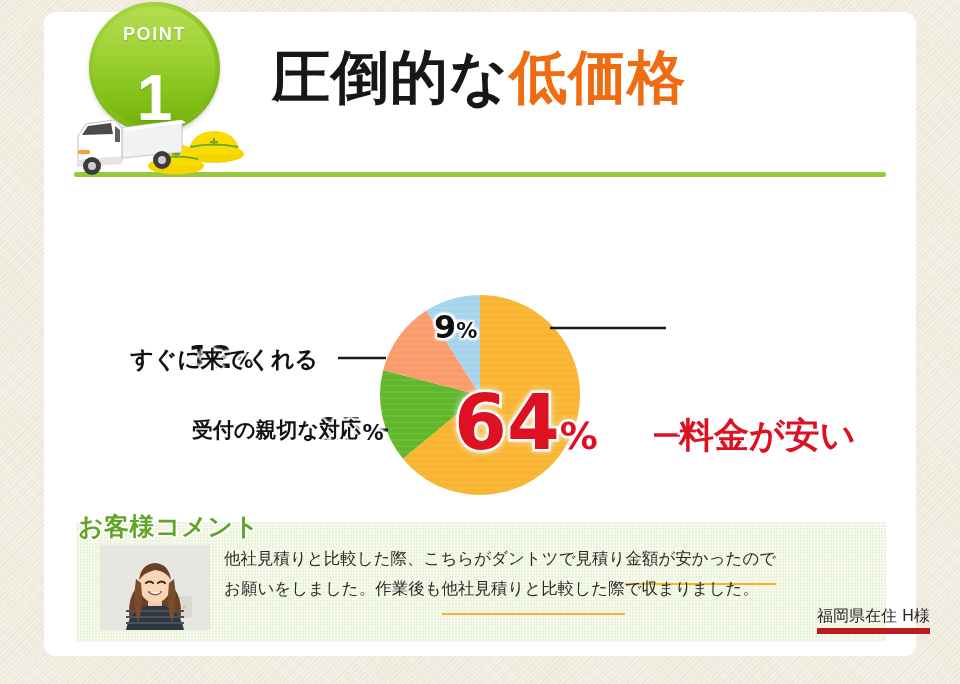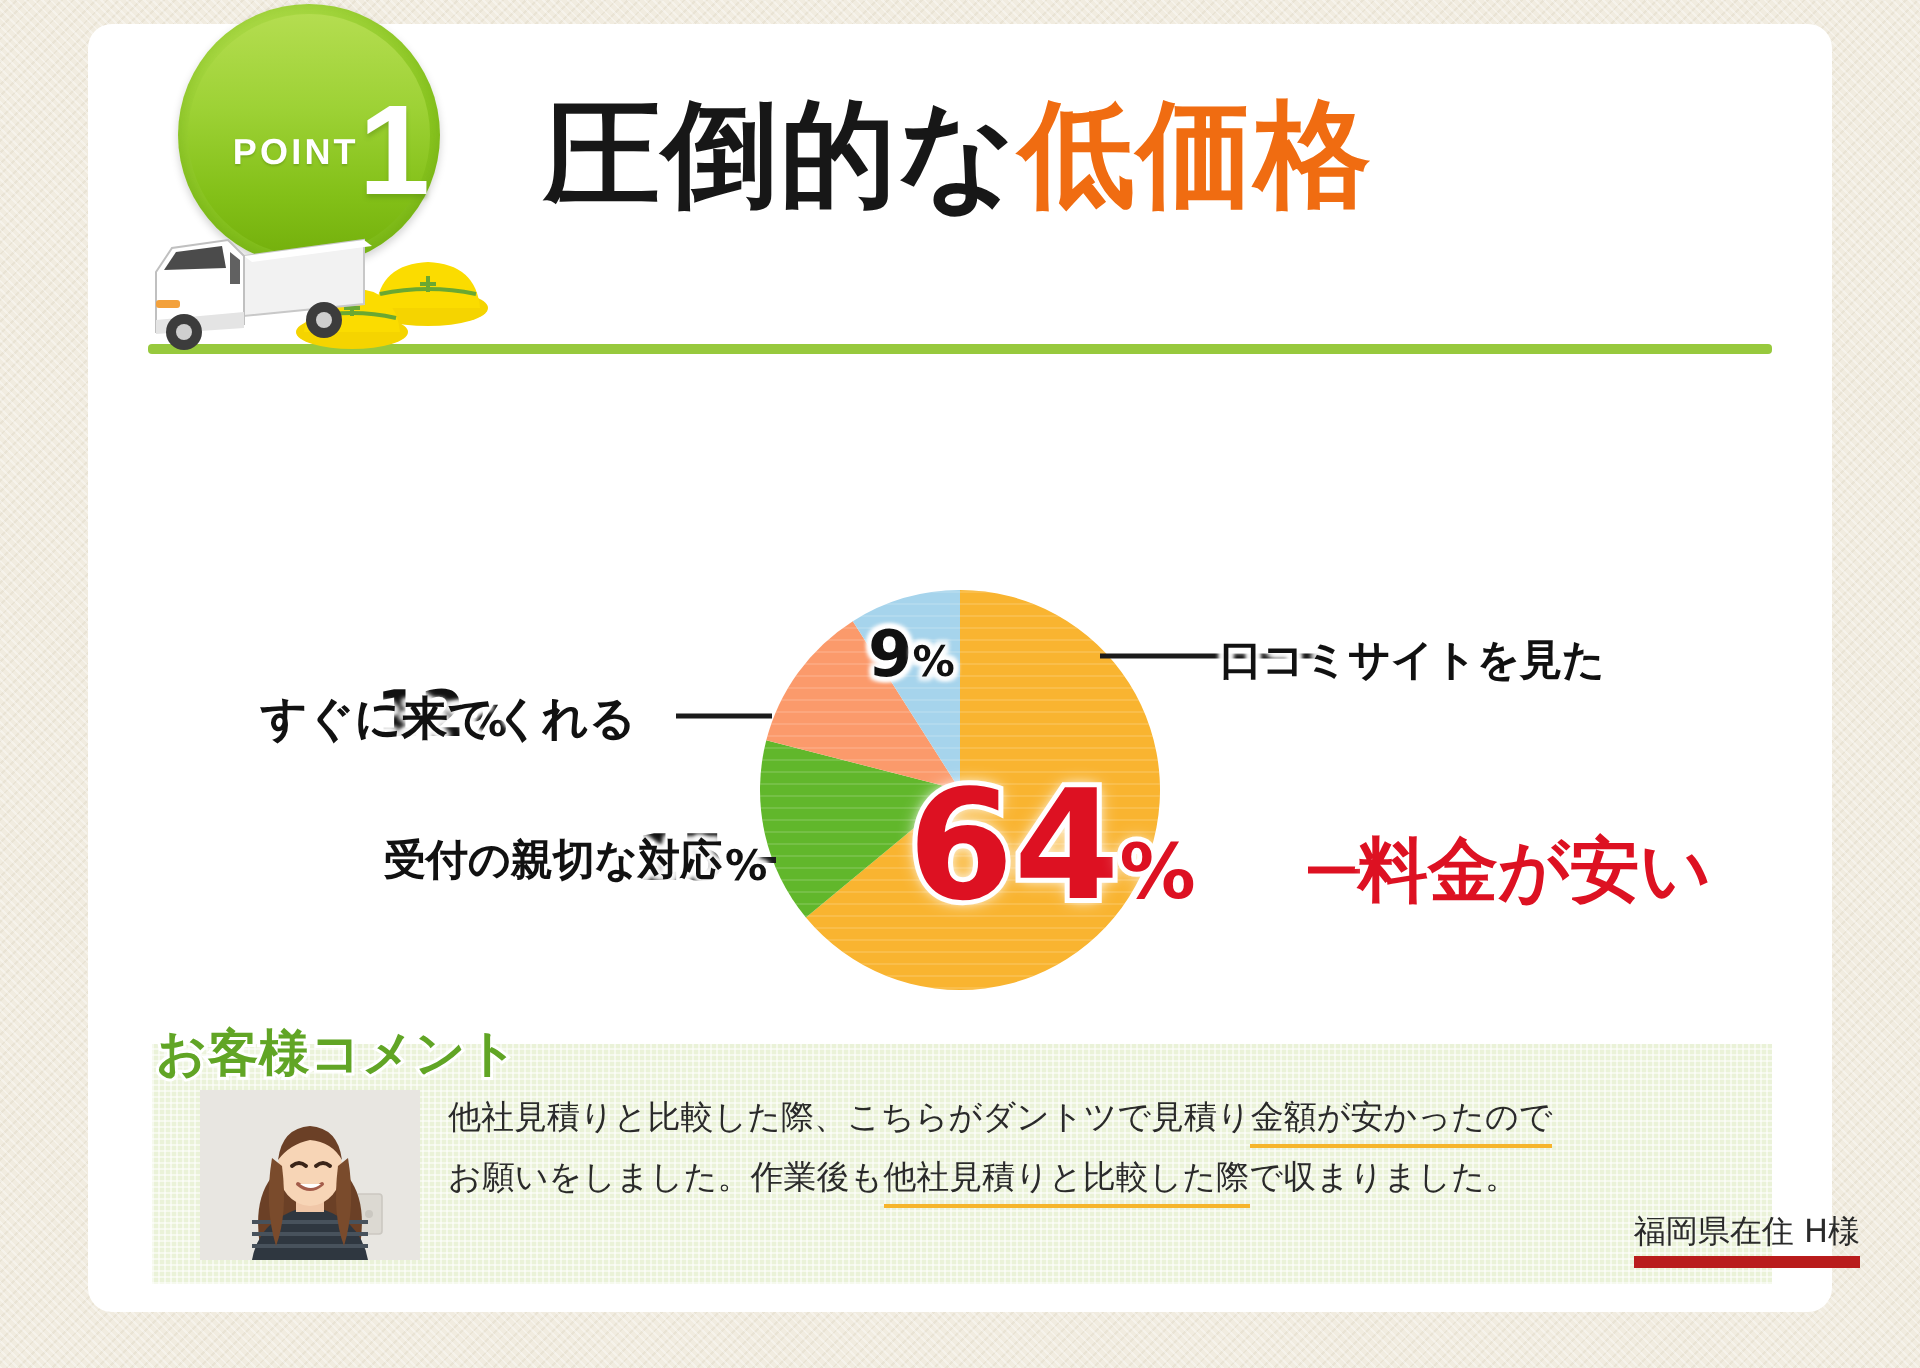--- a/index.html
+++ b/index.html
@@ -41,23 +41,23 @@
     background: radial-gradient(circle at 38% 26%, #b6de52 0%, #a4d63e 28%, #8cc722 62%, #79b610 100%);
     box-shadow: 0 2px 4px rgba(0,0,0,0.18), inset 0 -4px 10px rgba(90,150,10,0.35);
     z-index: 5;
   }
   #point-badge .badge-inner {
     position: absolute;
     inset: 5px;
     border-radius: 50%;
     background: linear-gradient(to bottom, #b4dd50 0%, #9ed236 38%, #83c018 75%, #74b00c 100%);
     display: flex;
-    flex-direction: row;
+    flex-direction: column;
     align-items: center;
-    justify-content: flex-end;
+    justify-content: space-between;
     padding-top: 17px;
   }
   #point-badge .badge-word {
     color: #ffffff;
     font-size: 18px;
     font-weight: bold;
     letter-spacing: 1.6px;
     text-shadow: 0 1px 1px rgba(90,140,20,0.45);
   }
   #point-badge .badge-num {
@@ -213,21 +213,21 @@
     left: 224px;
     top: 544px;
     width: 640px;
     font-family: "DejaVu Sans", "Liberation Sans", sans-serif;
     font-size: 16.5px;
     line-height: 30px;
     color: #2a2a2a;
   }
   #comment-text .hl {
     background: linear-gradient(to top, #f6b52a 0 2px, rgba(0,0,0,0) 2px);
-    padding-bottom: 6px;
+    padding-bottom: 17px;
   }
   #comment-signature {
     position: absolute;
     right: 30px;
     top: 606px;
     font-family: "DejaVu Sans", "Liberation Sans", sans-serif;
     font-size: 16px;
     color: #2a2a2a;
     border-bottom: 6px solid #b91c1c;
     padding-bottom: 1px;
@@ -303,21 +303,20 @@
       <circle r="100" fill="url(#tex)"></circle>
     </g>
 
     <line x1="480" y1="38" x2="596" y2="38" stroke="#1b1b1b" stroke-width="2.5"></line>
     <line x1="268" y1="68" x2="316" y2="68" stroke="#1b1b1b" stroke-width="2.5"></line>
     <line x1="300" y1="140" x2="318" y2="140" stroke="#1b1b1b" stroke-width="3"></line>
     <line x1="584" y1="145" x2="610" y2="145" stroke="#dd1122" stroke-width="3.5"></line>
   </svg>
 
   <div class="pct-label" style="left:364px; top:18px; font-size:32px;"><span>9</span><span class="unit">%</span></div>
-  <div class="cat-label" style="left:540px; top:26px; font-size:21px;">口コミサイトを見た</div>
 
   <div class="pct-label" style="left:118px; top:48px; font-size:32px;"><span>12</span><span class="unit">%</span></div>
   <div class="cat-label" style="left:122px; top:54px; font-size:23px; left:auto; right:552px;font-family:Liberation Serif, serif;">すぐに来てくれる</div>
 
   <div class="pct-label" style="left:248px; top:120px; font-size:32px;"><span>15</span><span class="unit">%</span></div>
   <div class="cat-label" style="left:122px; top:126px; font-size:21px;">受付の親切な対応</div>
 
   <div id="big-pct"><span>64</span><span class="unit">%</span></div>
   <div id="big-label-main">料金が安い</div>
 </div>

